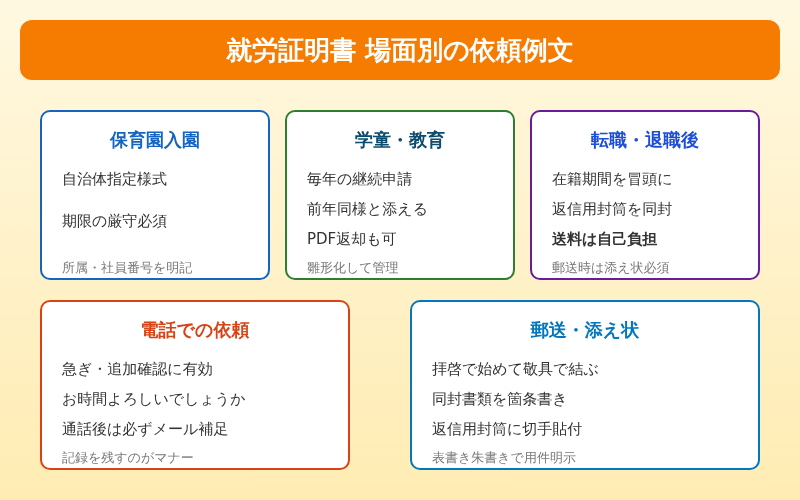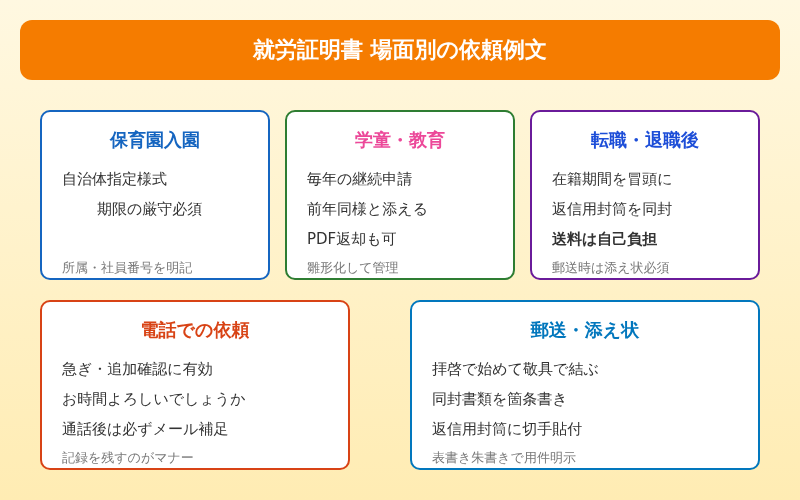--- a/index.html
+++ b/index.html
@@ -7,21 +7,21 @@
     body {
       font-family: "DejaVu Sans", "Liberation Sans", sans-serif;
       background: linear-gradient(180deg, #FFF8E1 0%, #FFECB3 100%);
       position: relative;
     }
     .header {
       position: absolute; left: 20px; top: 20px; width: 760px; height: 60px;
       background: #F57C00; border-radius: 12px;
       display: flex; align-items: center; justify-content: center;
     }
-    .header-title { color: #fff; font-size: 22px; font-weight: bold; letter-spacing: 0px; }
+    .header-title { color: #fff; font-size: 26px; font-weight: bold; letter-spacing: 0px; }
     .card {
       position: absolute; background: #fff; border: 2px solid; border-radius: 10px;
       overflow: hidden;
     }
     .card-title {
       position: absolute; left: 0; right: 0; top: 16px; text-align: center;
       font-size: 18px; font-weight: bold;
     }
     .item {
       position: absolute; left: 20px; font-size: 15px; color: #333; white-space: nowrap;
@@ -33,26 +33,26 @@
 </head>
 <body>
 
 <div class="header">
   <span class="header-title">就労証明書 場面別の依頼例文</span>
 </div>
 
 <div class="card" style="left:40px; top:110px; width:230px; height:170px; border-color:#1565C0;">
   <div class="card-title" style="color:#1565C0;">保育園入園</div>
   <div class="item" style="top:58px;">自治体指定様式</div>
-  <div class="item" style="top:88px;margin-left:35px;">期限の厳守必須</div>
+  <div class="item" style="top:100px;">期限の厳守必須</div>
   <div class="note" style="top:147px;">所属・社員番号を明記</div>
 </div>
 
 <div class="card" style="left:285px; top:110px; width:230px; height:170px; border-color:#2E7D32;">
-  <div class="card-title" style="color:#ec4899;">学童・教育</div>
+  <div class="card-title" style="color:#0c4a6e;">学童・教育</div>
   <div class="item" style="top:58px;">毎年の継続申請</div>
   <div class="item" style="top:88px;">前年同様と添える</div>
   <div class="item" style="top:118px;">PDF返却も可</div>
   <div class="note" style="top:147px;">雛形化して管理</div>
 </div>
 
 <div class="card" style="left:530px; top:110px; width:230px; height:170px; border-color:#6A1B9A;">
   <div class="card-title" style="color:#1d4ed8;">転職・退職後</div>
   <div class="item" style="top:58px;">在籍期間を冒頭に</div>
   <div class="item" style="top:88px;">返信用封筒を同封</div>

